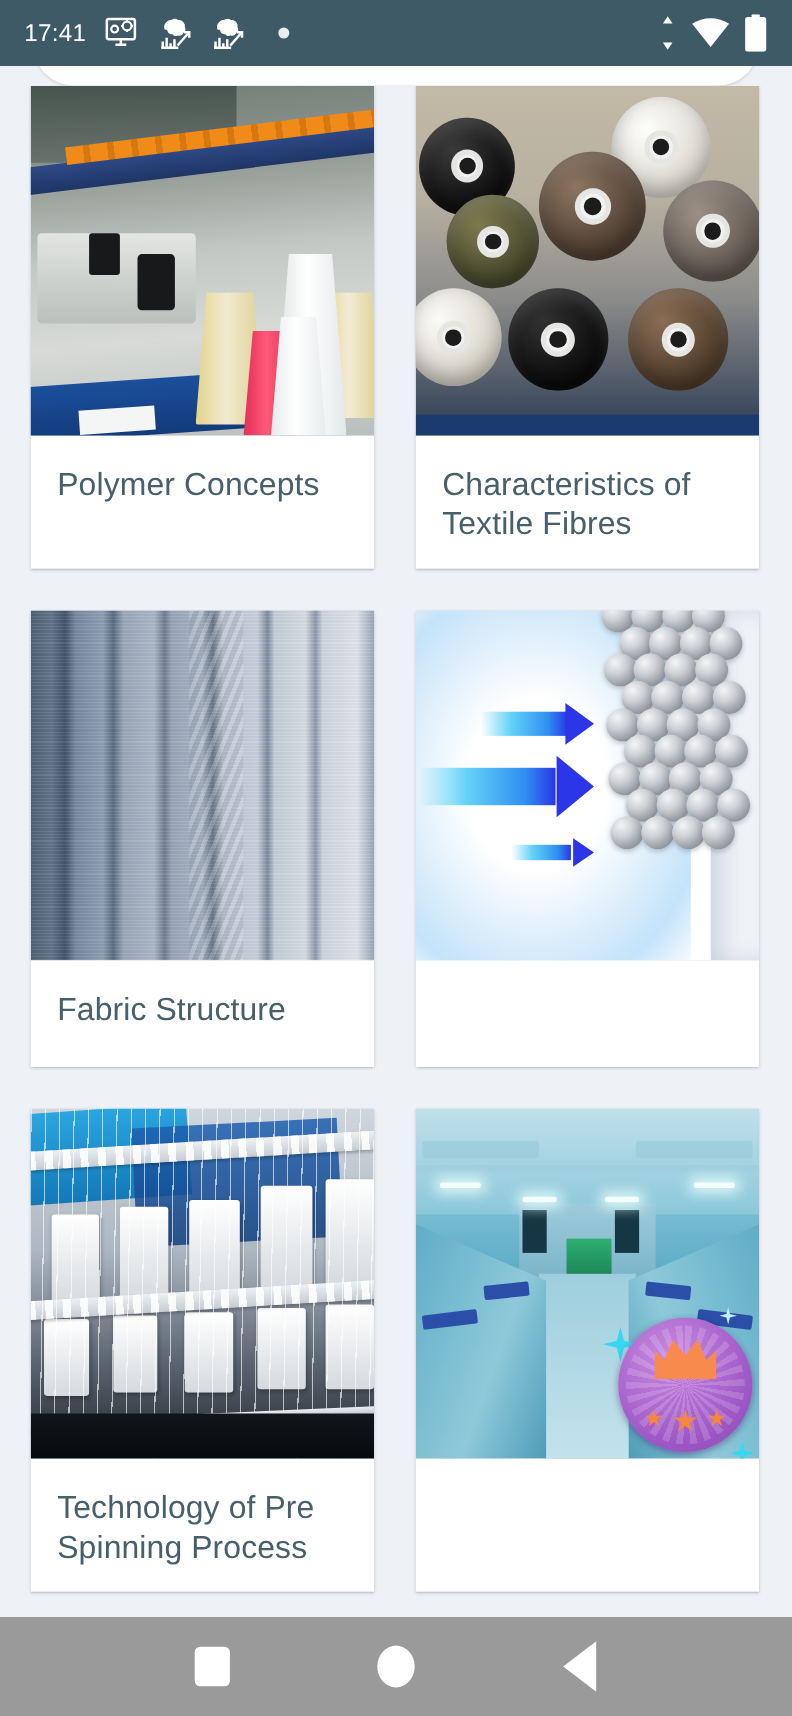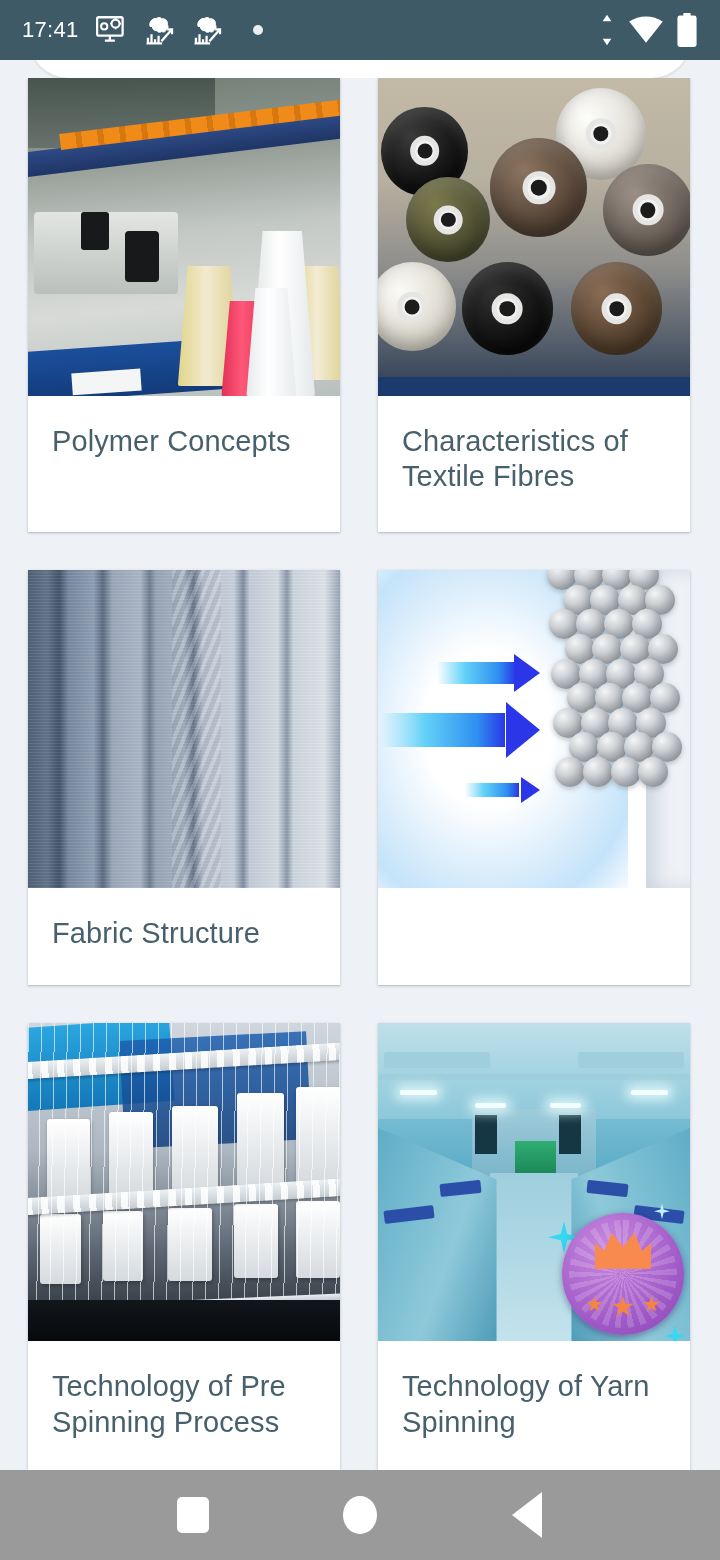--- a/index.html
+++ b/index.html
@@ -49,21 +49,21 @@
   }
   .card-img{
     width:100%; height:318px; position:relative; overflow:hidden;
     background:#c9d3dc;
   }
   .card-title{
     padding:28px 24px 34px 24px;
     font-size:29px; line-height:1.22; color:#47606c; font-weight:400;
     letter-spacing:.1px;
   }
-  .card.two-line .card-title{ padding-bottom:37px; }
+  .card.two-line .card-title{ padding-bottom:22px; }
 
   
   .art1{ position:absolute; inset:0; background:linear-gradient(175deg,#6f7c74 0%,#8c958d 22%,#c3c8c5 48%,#d7dad6 70%,#b9bfbd 100%); }
   .a1-rail{ position:absolute; left:-4%; top:17%; width:112%; height:8%;
     background:linear-gradient(180deg,#2e4a86 0%,#1f3566 100%); transform:rotate(-7deg); }
   .a1-orange{ position:absolute; left:10%; top:12%; width:95%; height:5%;
     transform:rotate(-7deg);
     background:repeating-linear-gradient(90deg,#f08a19 0px,#f08a19 16px,#d6770f 16px,#d6770f 22px); }
   .a1-dark{ position:absolute; left:0; top:0; width:60%; height:22%;
     background:linear-gradient(180deg,#3a4742,#5c6762); opacity:.75; }
@@ -447,21 +447,20 @@
           <div class="pr-circle"></div>
           <div class="pr-zig"></div>
           <div class="pr-crown"></div>
           <div class="pr-stars">
             <div class="pr-star"></div>
             <div class="pr-star big"></div>
             <div class="pr-star"></div>
           </div>
         </div>
       </div>
-      <div class="card-title">Technology of Yarn Spinning</div>
     </div>
 
   </div>
 
   <div class="navbar">
     <div class="nav-btn">
       <div class="nav-square"></div>
     </div>
     <div class="nav-btn">
       <div class="nav-circle"></div>

